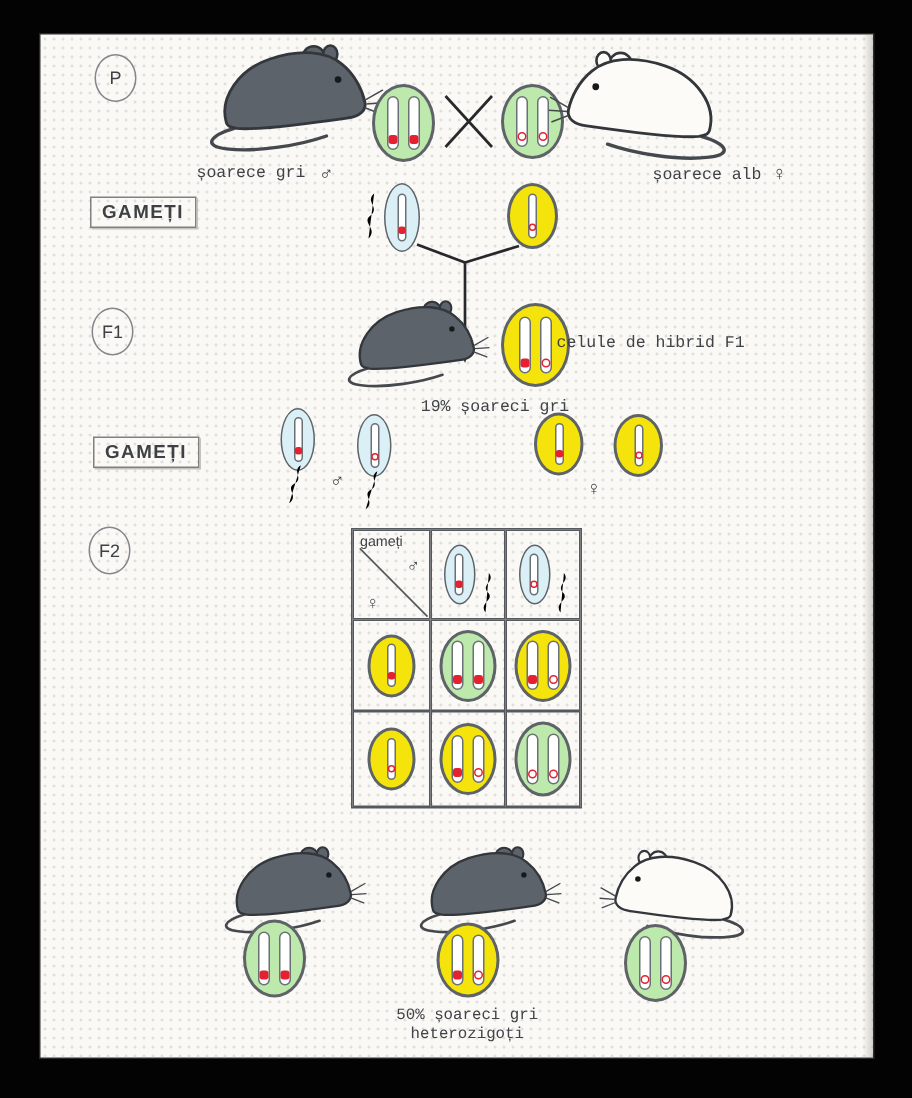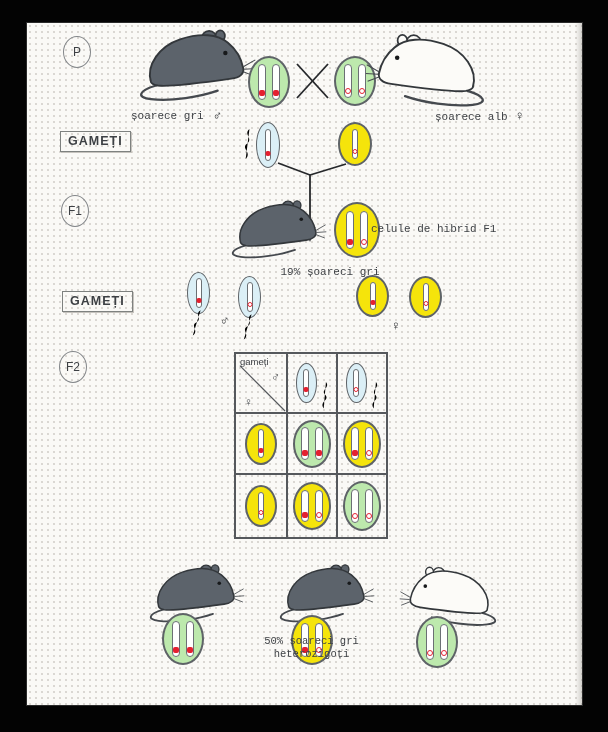--- a/index.html
+++ b/index.html
@@ -158,21 +158,21 @@
       <svg class="tail tail-left" width="15" height="32" viewBox="0 0 16 34">
           <use href="#tail-shape"></use>
         </svg>
     </div>
     <div class="cell yellow abs slim" style="left:311px;top:99px;width:34px;height:44px">
         <div class="rod">
           <div class="allele-dot open"></div>
         </div>
       </div>
 
-    <div class="badge" style="left:34px;top:172px">
+    <div class="badge" style="left:34px;top:182px">
       <span>F1</span>
     </div>
     <svg class="mouse gray" style="left:204px;top:174px" width="96" height="64">
         <use href="#mouse-shape"></use>
       </svg>
     <div class="cell yellow abs" style="left:307px;top:179px;width:46px;height:56px">
         <div class="rod">
           <div class="allele-dot filled"></div>
         </div>
         <div class="rod">
@@ -339,18 +339,18 @@
       </div>
     <div class="cell green abs" style="left:389px;top:593px;width:42px;height:52px">
         <div class="rod">
           <div class="allele-dot open"></div>
         </div>
         <div class="rod">
           <div class="allele-dot open"></div>
         </div>
       </div>
 
-    <div class="lbl lbl-center" style="left:212px;top:612px;width:145px;font-size:10.5px">
+    <div class="lbl lbl-center" style="left:212px;top:648px;width:145px;font-size:10.5px">
       <div>50% șoareci gri heterozigoți</div>
     </div>
 
   </div>
 </div>
 
 </body></html>

